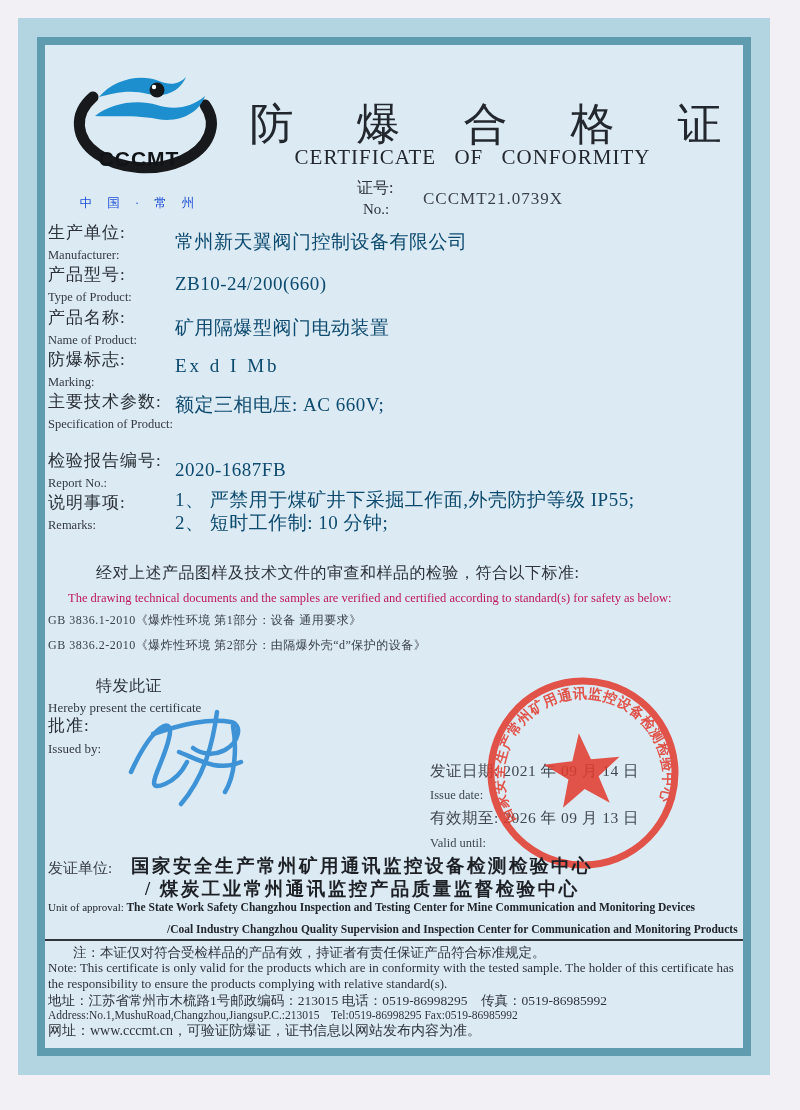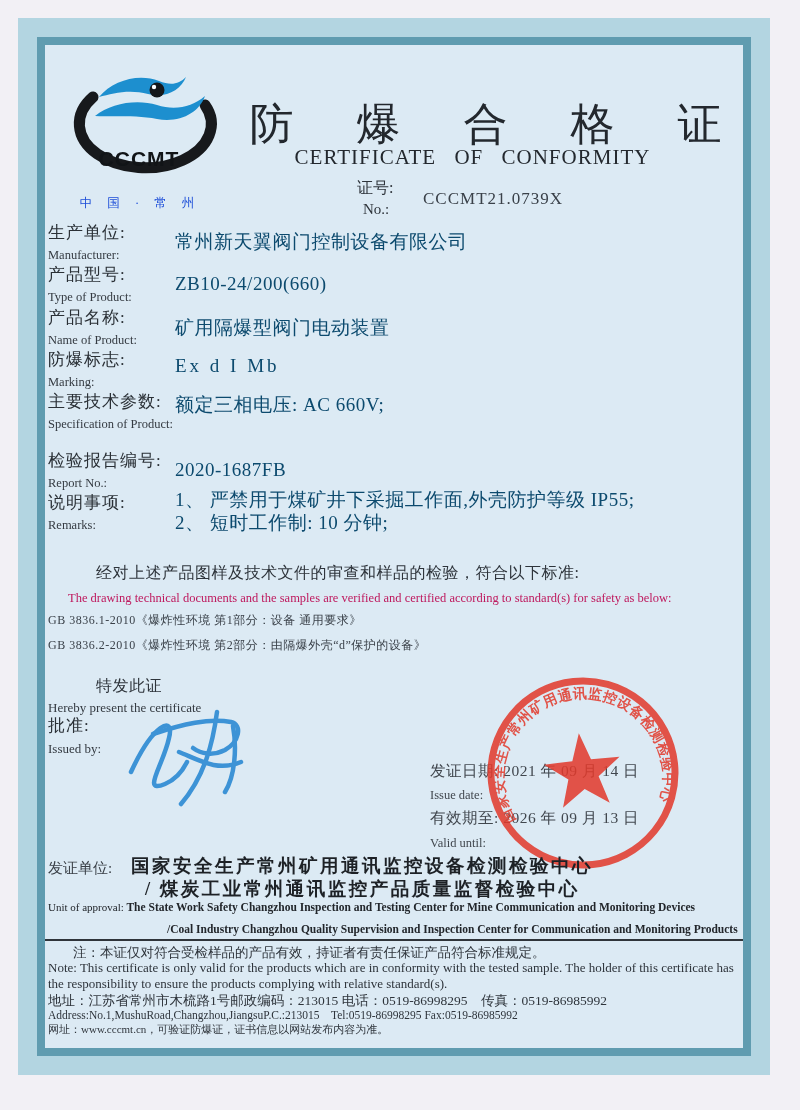--- a/index.html
+++ b/index.html
@@ -27,21 +27,21 @@
   .date-en{font-size:12.5px;color:#41474e;}
   .unit-lbl{font-size:15px;color:#3a4047;}
   .unit-name{font-size:18.5px;font-weight:bold;color:#1d2126;letter-spacing:2.5px;white-space:nowrap;}
   .unit-en{font-size:11.5px;font-weight:bold;color:#22262b;white-space:nowrap;}
   .unit-en-lbl{font-weight:normal;font-size:11px;}
   .rule{border-top:2px solid #2f343a;}
   .note-cn{font-size:13.5px;color:#2e343b;}
   .note-en{font-size:13px;color:#2e343b;line-height:15.5px;}
   .addr-cn{font-size:13.5px;color:#2e343b;}
   .addr-en{font-size:11.5px;color:#2e343b;}
-  .web-cn{font-size:11px;color:#2e343b;}
+  .web-cn{font-size:14px;color:#2e343b;}
   .web-en{font-size:11px;color:#2e343b;}
   .logo-region{font-size:12.5px;letter-spacing:6px;color:#1d4ed8;text-align:center;}
 </style>
 </head>
 <body>
 
 <div class="page">
   <div class="frame">
     <div class="inner">
       <div class="content">

